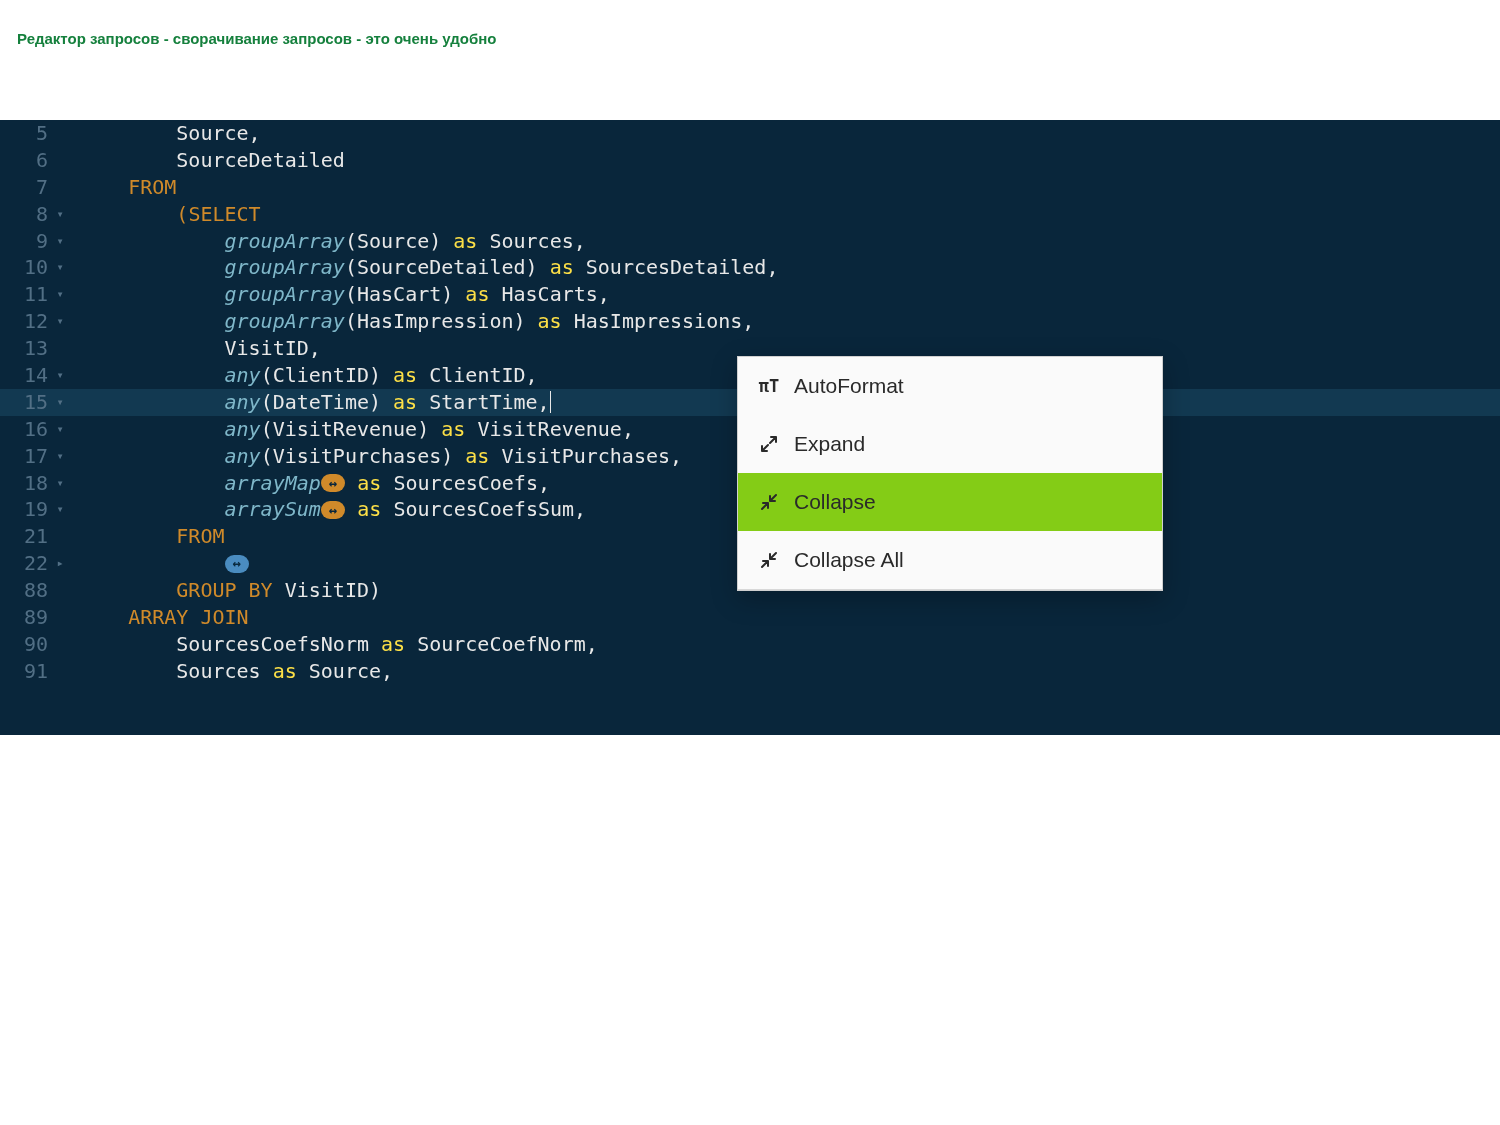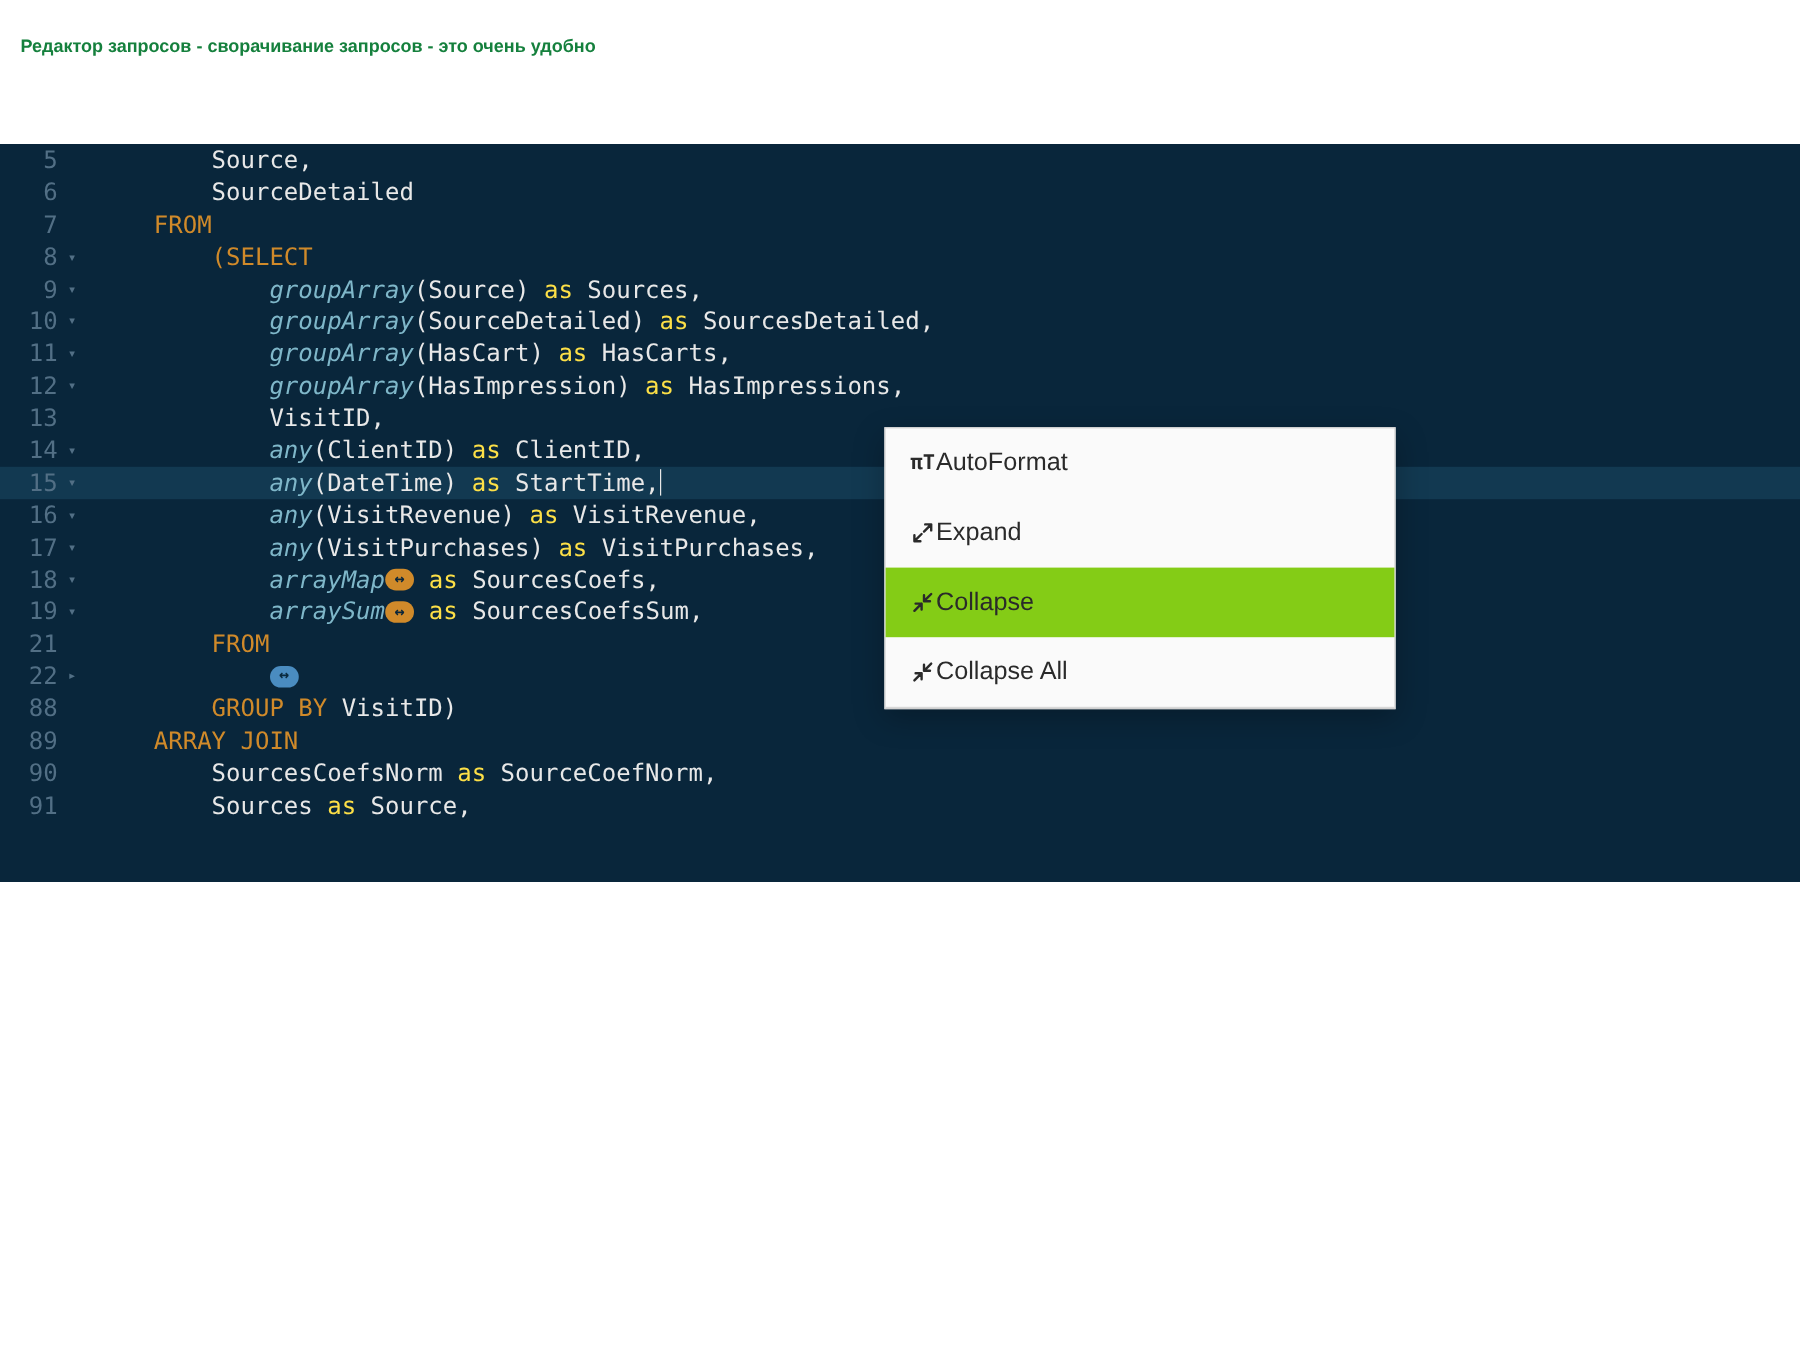--- a/index.html
+++ b/index.html
@@ -121,20 +121,21 @@
     box-shadow: 0 8px 24px rgba(0,0,0,0.25);
     font-family: -apple-system, "Helvetica Neue", Arial, sans-serif;
     font-size: 21px;
     color: #2a2a2a;
   }
   .menu-item {
     display: flex;
     align-items: center;
     height: 58px;
     padding: 0 20px;
+    gap: 14px;
     cursor: default;
   }
   .menu-item.hover {
     background: #84cc16;
   }
   .menu-sep {
     height: 1px;
     background: #d8d8d8;
     margin: 0;
   }

